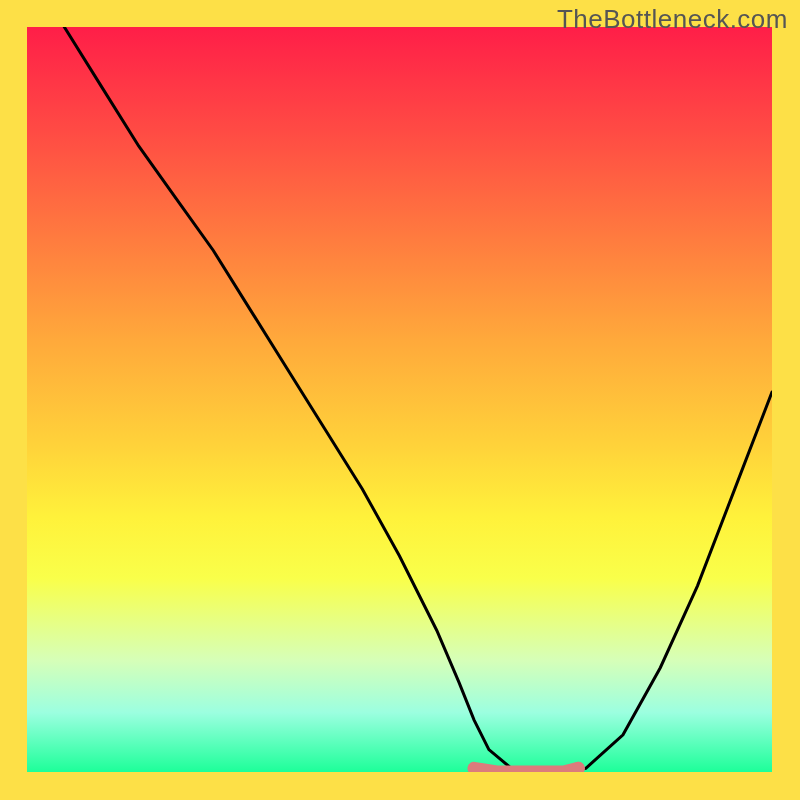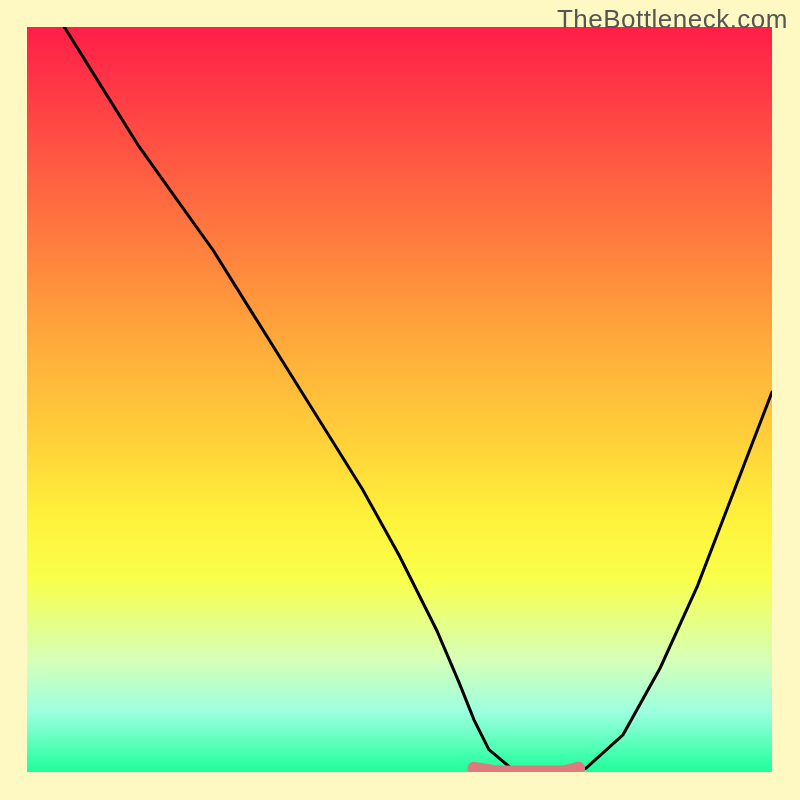--- a/index.html
+++ b/index.html
@@ -7,21 +7,21 @@
     padding: 0;
     width: 800px;
     height: 800px;
     background: #000;
     font-family: Arial, Helvetica, sans-serif;
   }
   .frame {
     position: relative;
     width: 800px;
     height: 800px;
-    background: #fef9c3;
+    background: #fde047;
   }
   .watermark {
     position: absolute;
     top: 4px;
     right: 12px;
     color: #555;
     font-size: 26px;
     font-weight: 500;
     letter-spacing: 0.5px;
     z-index: 10;

